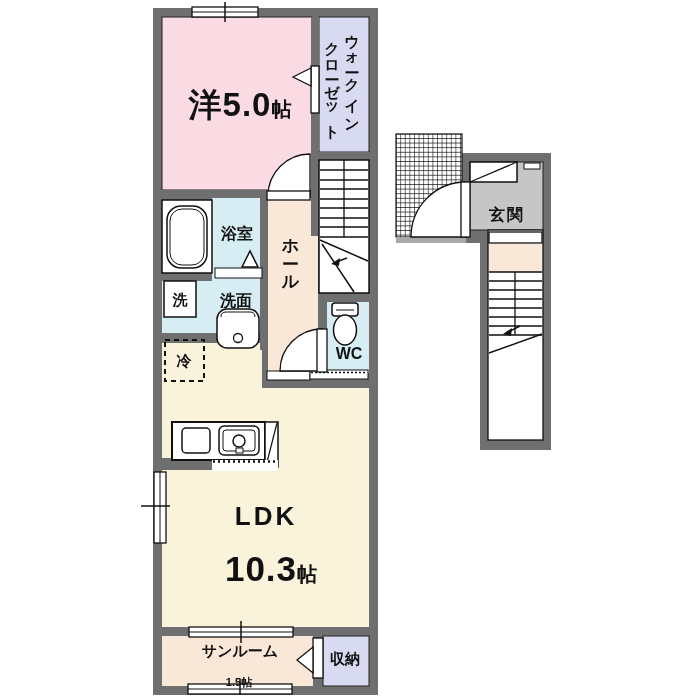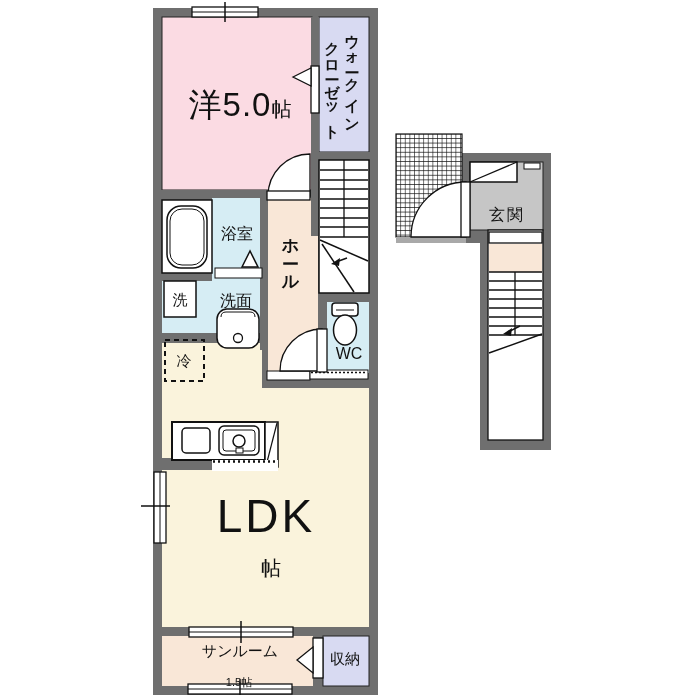--- a/index.html
+++ b/index.html
@@ -1,26 +1,26 @@
 <!DOCTYPE html>
 <html><head>
 <meta charset="utf-8">
 <style>
   html,body{margin:0;padding:0;background:#fff;}
   #plan{position:relative;width:700px;height:700px;background:#ffffff;overflow:hidden;
         font-family:"Liberation Sans","DejaVu Sans",sans-serif;}
   #plan svg{position:absolute;left:0;top:0;}
-  .lbl{position:absolute;transform:translate(-50%,-50%);font-weight:normal;color:#111;
+  .lbl{position:absolute;transform:translate(-50%,-50%);font-weight:bold;color:#111;
        white-space:nowrap;line-height:1;}
   .lbl-v{position:absolute;writing-mode:vertical-rl;font-weight:bold;color:#111;
          white-space:nowrap;line-height:1;}
   .lbl-row{display:flex;align-items:baseline;}
   .fs-big{font-size:33px;letter-spacing:1px;}
   .fs-unit{font-size:20px;}
-  .fs-ldk{font-size:46px;letter-spacing:3px;}
+  .fs-ldk{font-size:26px;letter-spacing:3px;}
   .fs-num{font-size:35px;letter-spacing:1px;}
   .fs-16{font-size:16px;}
   .fs-15{font-size:15px;}
   .fs-17{font-size:16px;}
   .fs-11{font-size:11px;}
   .ls-wic{font-size:15px;letter-spacing:3px;}
   .ls-hall{font-size:17px;letter-spacing:9px;}
 </style>
 </head>
 <body>
@@ -176,19 +176,20 @@
   <div class="lbl-v ls-wic" style="left:345px;top:24px;">ウォークイン</div>
   <div class="lbl-v ls-wic" style="left:325px;top:31px;">クローゼット</div>
   <div class="lbl fs-16" style="left:237px;top:234px;">浴室</div>
   <div class="lbl fs-15" style="left:180px;top:299px;">洗</div>
   <div class="lbl fs-16" style="left:236px;top:291px;margin-top:10px;">洗面</div>
   <div class="lbl-v ls-hall" style="left:282px;top:226px;">ホール</div>
   <div class="lbl fs-17" style="left:349px;top:354px;">WC</div>
   <div class="lbl fs-15" style="left:184px;top:360px;">冷</div>
   <div class="lbl fs-ldk" style="left:266px;top:516px;">LDK</div>
   <div class="lbl lbl-row" style="left:271px;top:568px;">
+    <span class="fs-num">10.3</span>
       <span class="fs-unit">帖</span>
   </div>
   <div class="lbl fs-15" style="left:240px;top:650px;">サンルーム</div>
   <div class="lbl fs-11" style="left:239px;top:668px;margin-top:14px;">1.5帖</div>
   <div class="lbl fs-15" style="left:345px;top:658px;">収納</div>
   <div class="lbl fs-16" style="left:507px;top:215px;letter-spacing:2px;">玄関</div>
 </div>
 
 </body></html>

